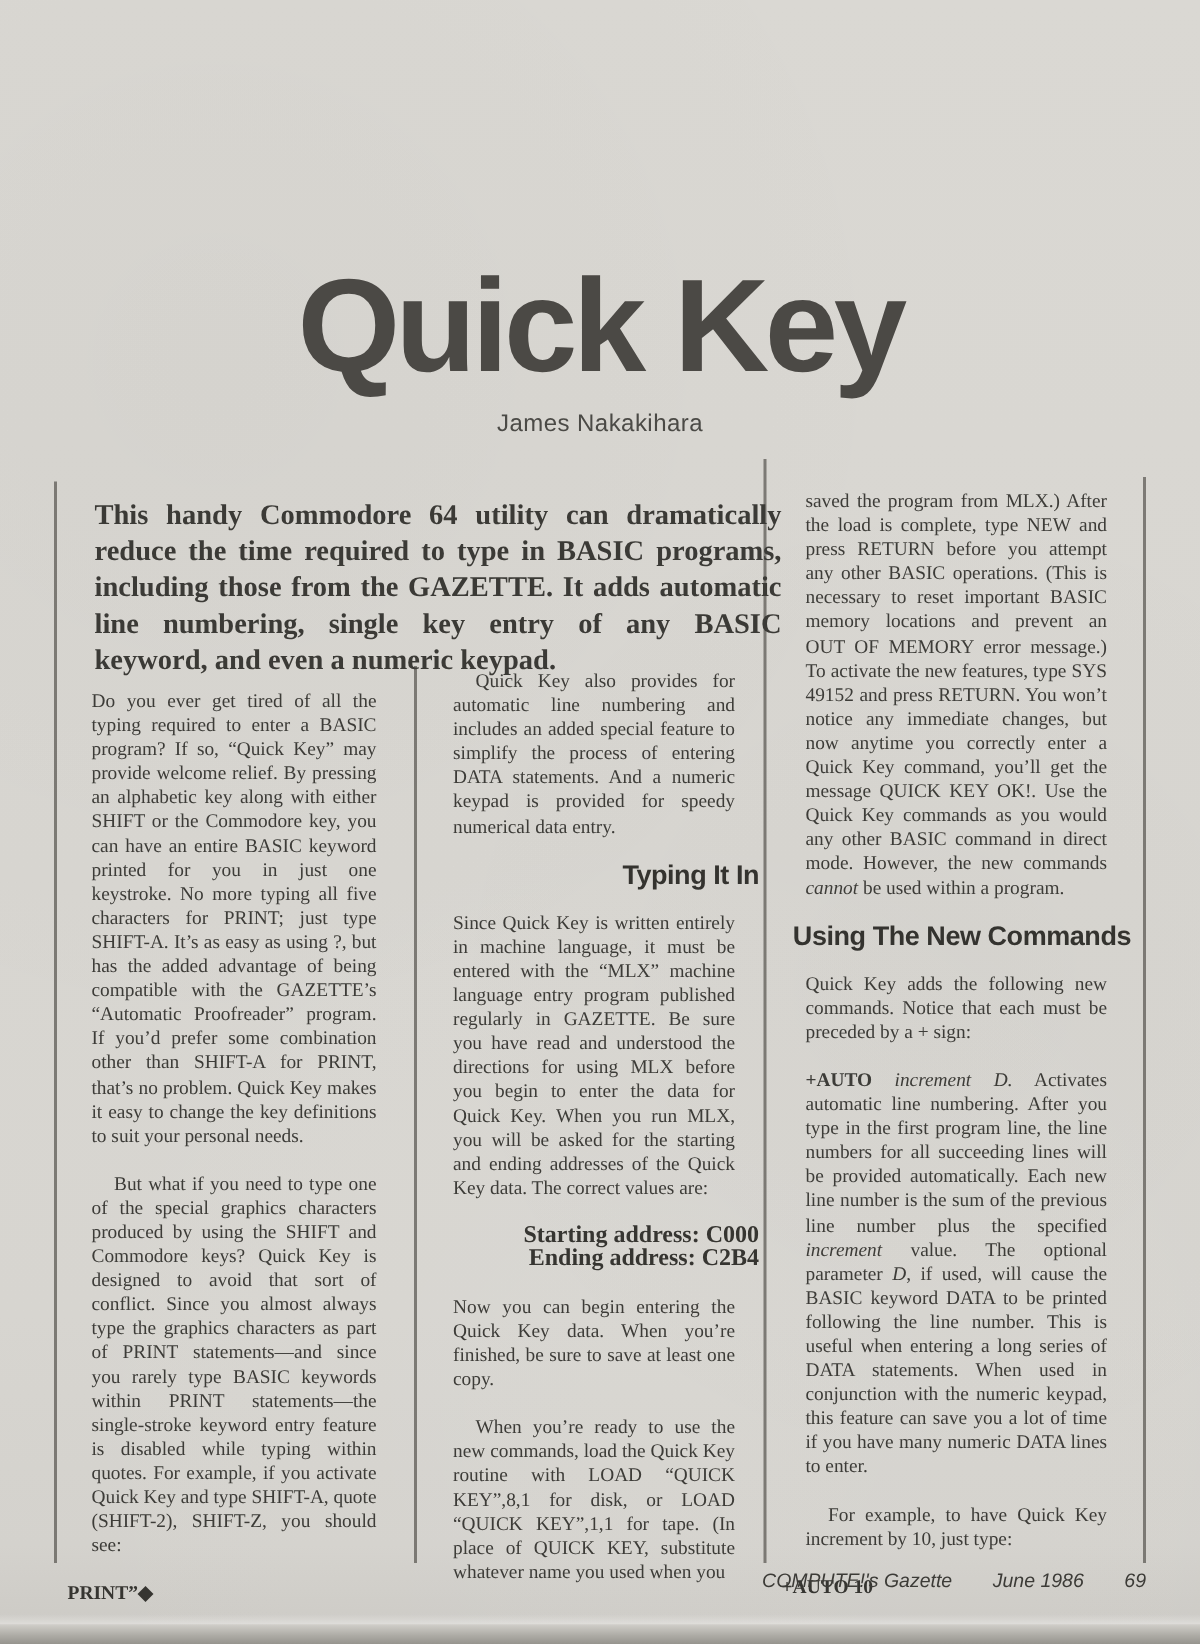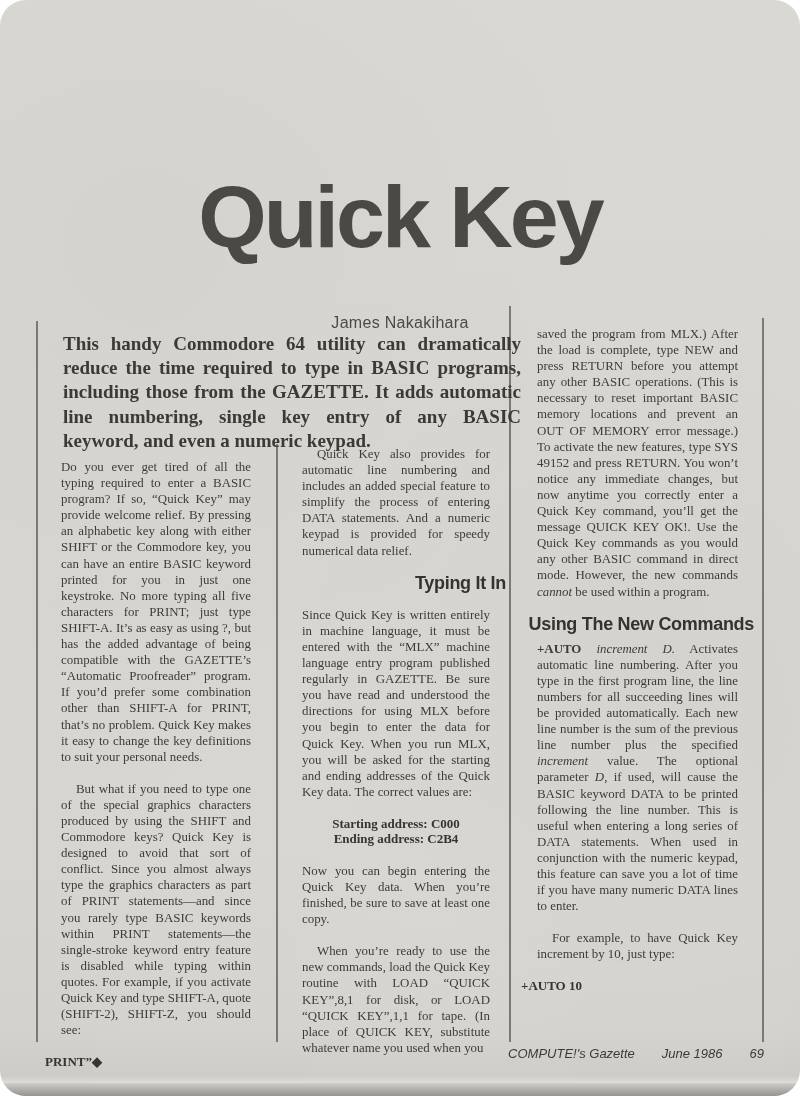--- a/index.html
+++ b/index.html
@@ -6,42 +6,41 @@
   .page{
     position:relative;
     width:800px;height:1096px;
     background:
       radial-gradient(circle at 18% 22%, rgba(0,0,0,0.018), transparent 45%),
       radial-gradient(circle at 78% 60%, rgba(0,0,0,0.015), transparent 40%),
       radial-gradient(circle at 55% 85%, rgba(255,255,255,0.05), transparent 45%),
       linear-gradient(180deg,#dad8d3 0%,#d7d5d0 80%,#d4d2cd 94%,#cbc9c4 100%);
     overflow:hidden;
     font-family:"Liberation Serif", serif;
-    border-radius:26px;
   }
   .bottom-edge{
     position:absolute;left:0;bottom:0;width:800px;height:13px;
     background:linear-gradient(180deg,#d0cec9 0%,#aeaca6 55%,#96948e 100%);
   }
   .bottom-highlight{
     position:absolute;left:0;bottom:13px;width:800px;height:7px;
     background:linear-gradient(180deg,rgba(255,255,255,0) 0%,rgba(255,255,255,0.35) 100%);
   }
   .title{
     position:absolute;left:0;top:166px;width:800px;
     text-align:center;margin:0;
     font-family:"Liberation Sans",sans-serif;
     font-size:88px;font-weight:bold;letter-spacing:-3px;
     color:#4b4945;
   }
   .byline{
     position:absolute;left:0;top:274px;width:800px;
     text-align:center;
     font-family:"Liberation Sans",sans-serif;
-    font-size:16px;color:#4b4a46;letter-spacing:0.3px;margin-top:40px;
+    font-size:16px;color:#4b4a46;letter-spacing:0.3px;
   }
   .rule{position:absolute;width:2px;background:#5d5b55;opacity:0.75;}
   .rule-left{left:36px;top:321px;height:721px;}
   .rule-c12{left:276px;top:444px;height:598px;}
   .rule-c23{left:509px;top:306px;height:736px;}
   .rule-right{left:762px;top:318px;height:724px;}
   .intro{
     position:absolute;left:47px;top:316px;width:458px;
     margin:16px;
     font-size:19px;line-height:24.2px;font-weight:bold;
@@ -65,23 +64,23 @@
     color:#34332f;
     margin:15px 0 5px 0 !important;
     text-align:right;
   }
   .codeline{
     font-weight:bold;font-size:13px;
     margin:8px 0 7px 0 !important;
     text-align:left;color:#363531;
   }
   .addr{
-    font-weight:bold;font-size:13px;line-height:15.5px;
+    font-weight:bold;font-size:16px;line-height:15.5px;
     margin:9px 0 9px 0 !important;
-    text-align:center;color:#363531;
+    text-align:right;color:#363531;
   }
   .addr div{margin:0;}
   .cmd-kw{font-weight:bold;}
   .cmd-param{font-weight:normal;font-style:italic;}
   .em{font-style:italic;}
   .footer{
     position:absolute;right:36px;top:1046px;
     font-family:"Liberation Sans",sans-serif;
     font-style:italic;font-size:13px;color:#3c3b37;
     text-align:right;
@@ -104,34 +103,35 @@
   <p class="intro">This handy Commodore 64 utility can dramatically reduce the time required to type in BASIC programs, including those from the GAZETTE. It adds automatic line numbering, single key entry of any BASIC keyword, and even a numeric keypad.</p>
 
   <div class="col col1">
     <p>Do you ever get tired of all the typing required to enter a BASIC program? If so, “Quick Key” may provide welcome relief. By pressing an alphabetic key along with either SHIFT or the Commodore key, you can have an entire BASIC keyword printed for you in just one keystroke. No more typing all five characters for PRINT; just type SHIFT-A. It’s as easy as using ?, but has the added advantage of being compatible with the GAZETTE’s “Automatic Proofreader” program. If you’d prefer some combination other than SHIFT-A for PRINT, that’s no problem. Quick Key makes it easy to change the key definitions to suit your personal needs.</p>
     <p class="indent sp">But what if you need to type one of the special graphics characters produced by using the SHIFT and Commodore keys? Quick Key is designed to avoid that sort of conflict. Since you almost always type the graphics characters as part of PRINT statements—and since you rarely type BASIC keywords within PRINT statements—the single-stroke keyword entry feature is disabled while typing within quotes. For example, if you activate Quick Key and type SHIFT-A, quote (SHIFT-2), SHIFT-Z, you should see:</p>
     <p class="codeline">PRINT”◆</p>
     <p>The SHIFT-A outside quotes produces the keyword PRINT, but the</p>
   </div>
 
   <div class="col col2">
-    <p class="indent sp">Quick Key also provides for automatic line numbering and includes an added special feature to simplify the process of entering DATA statements. And a numeric keypad is provided for speedy numerical data relief.</p>
+    <p class="indent sp">Quick Key also provides for automatic line numbering and includes an added special feature to simplify the process of entering DATA statements. And a numeric keypad is provided for speedy numerical data entry.</p>
     <p class="heading">Typing It In</p>
     <p>Since Quick Key is written entirely in machine language, it must be entered with the “MLX” machine language entry program published regularly in GAZETTE. Be sure you have read and understood the directions for using MLX before you begin to enter the data for Quick Key. When you run MLX, you will be asked for the starting and ending addresses of the Quick Key data. The correct values are:</p>
     <div class="addr">
       <div>Starting address: C000</div>
       <div>Ending address: C2B4</div>
     </div>
     <p>Now you can begin entering the Quick Key data. When you’re finished, be sure to save at least one copy.</p>
     <p class="indent sp">When you’re ready to use the new commands, load the Quick Key routine with LOAD “QUICK KEY”,8,1 for disk, or LOAD “QUICK KEY”,1,1 for tape. (In place of QUICK KEY, substitute whatever name you used when you</p>
   </div>
 
   <div class="col col3">
     <p><span>saved the program from MLX.) After the load is complete, type NEW and press RETURN before you attempt any other BASIC operations. (This is necessary to reset important BASIC memory locations and prevent an OUT OF MEMORY error message.) To activate the new features, type SYS 49152 and press RETURN. You won’t notice any immediate changes, but now anytime you correctly enter a Quick Key command, you’ll get the message QUICK KEY OK!. Use the Quick Key commands as you would any other BASIC command in direct mode. However, the new commands </span><span class="em">cannot</span><span> be used within a program.</span></p>
     <p class="heading">Using The New Commands</p>
+    <p>Quick Key adds the following new commands. Notice that each must be preceded by a + sign:</p>
     <p class="sp" style="margin-top:9px;"><span class="cmd-kw">+AUTO</span><span class="cmd-param"> increment D.</span><span> Activates automatic line numbering. After you type in the first program line, the line numbers for all succeeding lines will be provided automatically. Each new line number is the sum of the previous line number plus the specified </span><span class="em">increment</span><span> value. The optional parameter </span><span class="em">D</span><span>, if used, will cause the BASIC keyword DATA to be printed following the line number. This is useful when entering a long series of DATA statements. When used in conjunction with the numeric keypad, this feature can save you a lot of time if you have many numeric DATA lines to enter.</span></p>
     <p class="indent sp">For example, to have Quick Key increment by 10, just type:</p>
     <p class="codeline">+AUTO 10</p>
   </div>
 
   <div class="footer">
     <span>COMPUTE!'s Gazette</span><span class="gap">June 1986</span><span class="gap">69</span>
   </div>
 
   <div class="bottom-highlight"></div>

